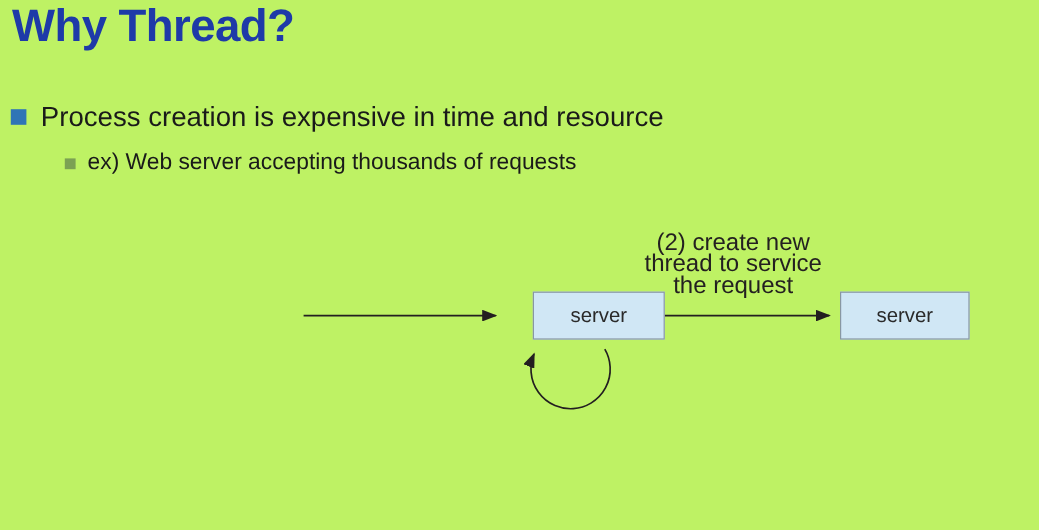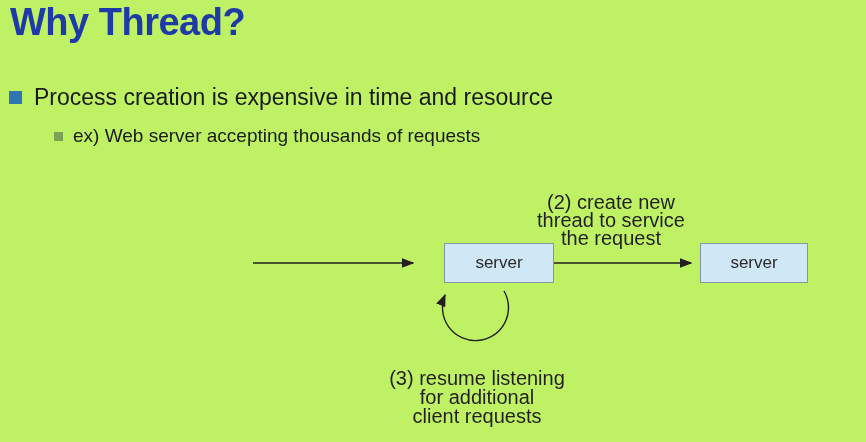--- a/index.html
+++ b/index.html
@@ -98,17 +98,14 @@
   <div class="diagram-node node-server">
     <span>server</span>
   </div>
   <div class="diagram-node node-thread">
     <span>server</span>
   </div>
 
   <div class="diagram-label label-step2">(2) create new
 thread to service
 the request</div>
-  <div class="diagram-label label-step3">(3) resume listening
-for additional
-client requests</div>
 
 </div>
 
 </body></html>

